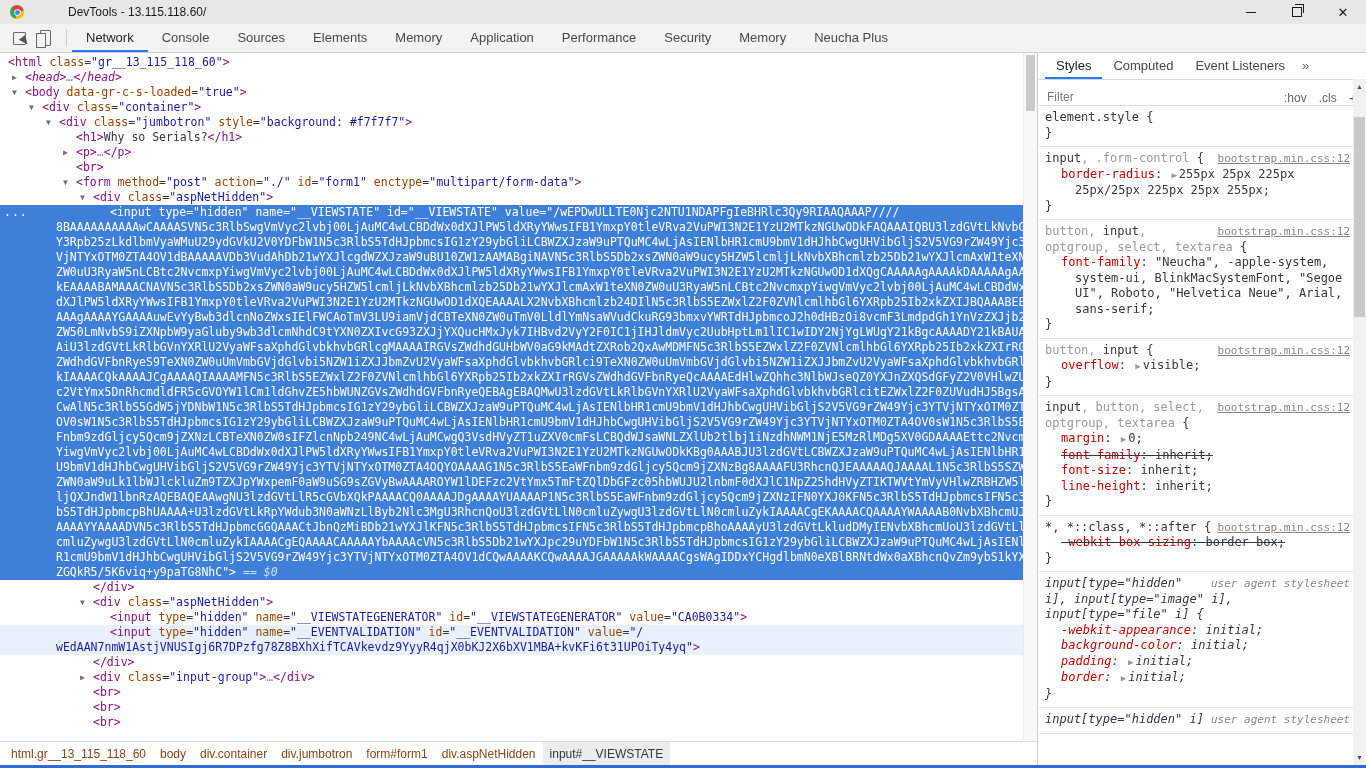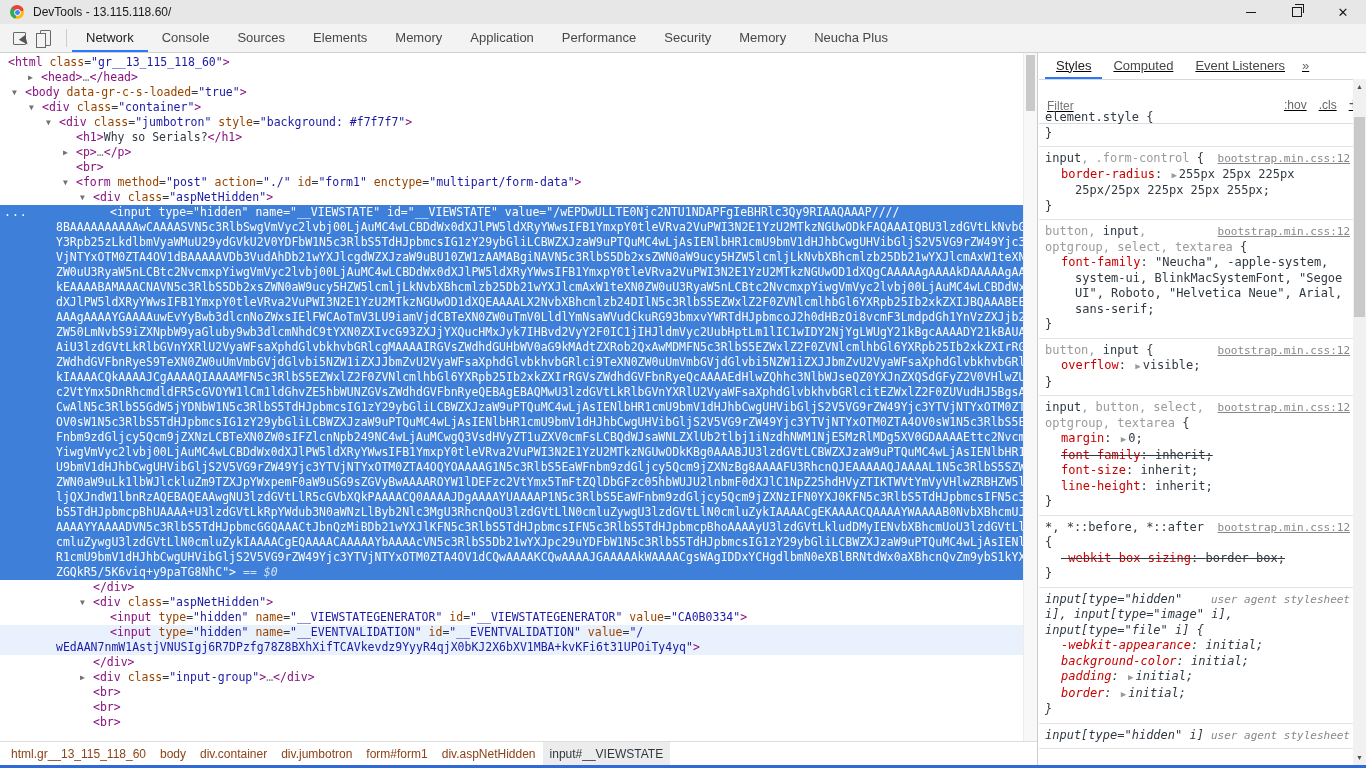--- a/index.html
+++ b/index.html
@@ -1,21 +1,21 @@
 <!DOCTYPE html>
 <html><head>
 <meta charset="utf-8">
 <style>
   html,body{margin:0;padding:0;}
   body{width:1366px;height:768px;overflow:hidden;position:relative;background:#fff;
        font-family:"Liberation Sans",sans-serif;-webkit-font-smoothing:antialiased;}
 
   
   .titlebar{position:absolute;top:0;left:0;right:0;height:24px;background:#e7e7e7;
-            display:flex;align-items:center;font-size:12px;color:#1a1a1a;}
+            display:flex;align-items:center;font-size:12px;color:#1a1a1a;gap:35px;}
   .chrome-icon{width:14px;height:14px;border-radius:50%;margin:0 9px 0 10px;position:relative;
                background:conic-gradient(from -45deg,#ea4335 0 120deg,#fbbc05 0 240deg,#34a853 0 360deg);}
   .chrome-icon::after{content:'';position:absolute;left:3.5px;top:3.5px;width:7px;height:7px;border-radius:50%;
                background:#4285f4;border:1px solid #fff;box-sizing:border-box;}
   .win-controls{margin-left:auto;display:flex;height:100%;}
   .win-btn{width:46px;height:100%;display:flex;align-items:center;justify-content:center;color:#1a1a1a;}
   .glyph-min{width:10px;height:0;border-top:1px solid #1a1a1a;display:block;}
   .glyph-restore{width:8px;height:8px;border:1px solid #1a1a1a;display:block;position:relative;background:#e7e7e7;}
   .glyph-restore::before{content:'';position:absolute;left:2px;top:-4px;width:8px;height:8px;
                border-top:1px solid #1a1a1a;border-right:1px solid #1a1a1a;}
@@ -55,29 +55,29 @@
 
   .vscroll-left{position:absolute;top:0;right:0;width:13px;bottom:24px;background:#f8f8f8;border-left:1px solid #ececec;}
   .vthumb-left{position:absolute;top:2px;left:2px;right:2px;height:56px;background:#c9c9c9;}
 
   .crumbs{position:absolute;left:0;right:0;bottom:0;height:24px;background:#fff;border-top:1px solid #ddd;
           display:flex;align-items:center;font-size:12px;padding-left:4px;box-sizing:border-box;}
   .crumb{padding:0 7px;color:#8b4419;height:100%;display:flex;align-items:center;}
   .crumb.sel{background:#ececec;color:#303942;}
 
   
-  .right-pane{position:absolute;left:1039px;top:53px;right:0;bottom:3px;background:#fff;text-decoration:underline;}
+  .right-pane{position:absolute;left:1039px;top:53px;right:0;bottom:3px;background:#fff;}
   .rtabs{height:26px;border-bottom:1px solid #d8d8d8;display:flex;align-items:stretch;padding-left:6px;}
   .rtab{padding:0 11px;display:flex;align-items:center;font-size:13px;color:#484848;
         border-bottom:2px solid transparent;box-sizing:border-box;}
   .rtab.active{color:#222;border-bottom-color:#2979ff;}
   .rtab.more{padding:0 6px;color:#666;font-size:13px;}
 
-  .filter-row{height:26px;border-bottom:1px solid #ddd;display:flex;align-items:flex-start;
-              padding:0 8px 0 6px;box-sizing:border-box;margin-top:18px;}
+  .filter-row{height:26px;border-bottom:1px solid #ddd;display:flex;align-items:flex-end;
+              padding:0 8px 0 6px;box-sizing:border-box;}
   .filter-input{border:none;outline:none;flex:1;font-size:12px;color:#333;background:transparent;
               font-family:"Liberation Sans",sans-serif;min-width:20px;}
   .filter-btn{color:#666;margin-left:12px;font-size:12px;}
   .filter-btn.plus{font-size:16px;line-height:12px;color:#555;}
 
   .rules{position:absolute;top:53px;left:0;right:13px;bottom:0;overflow:hidden;
          font-family:"DejaVu Sans Mono",monospace;font-size:12px;line-height:15.5px;color:#303942;}
   .rule{border-bottom:1px solid #e3e3e3;padding:4px 3px 5px 6px;}
   .rlink{float:right;color:#888;font-size:11px;text-decoration:underline;margin-left:6px;}
   .rule.ua .rlink{text-decoration:none;font-style:italic;}
@@ -134,21 +134,21 @@
       <span class="tab">Performance</span>
       <span class="tab">Security</span>
       <span class="tab">Memory</span>
       <span class="tab">Neucha Plus</span>
     </div>
 </div>
 
 <div class="left-pane">
   <div class="dom-tree">
       <div class="trow" style="padding-left: 8px;"><span class="sg-tag">&lt;html</span><span class="sg-attr"> class</span><span class="sg-plain">=</span><span class="sg-val">"gr__13_115_118_60"</span><span class="sg-tag">&gt;</span></div>
-      <div class="trow" style="padding-left: 41px;"><span class="arr">▶</span><span class="sg-tag">&lt;head&gt;</span><span class="sg-dim">…</span><span class="sg-tag">&lt;/head&gt;</span></div>
+      <div class="trow" style="padding-left: 25px; font-style: italic;"><span class="arr">▶</span><span class="sg-tag">&lt;head&gt;</span><span class="sg-dim">…</span><span class="sg-tag">&lt;/head&gt;</span></div>
       <div class="trow" style="padding-left: 25px;"><span class="arr">▼</span><span class="sg-tag">&lt;body</span><span class="sg-attr"> data-gr-c-s-loaded</span><span class="sg-plain">=</span><span class="sg-val">"true"</span><span class="sg-tag">&gt;</span></div>
       <div class="trow" style="padding-left: 42px;"><span class="arr">▼</span><span class="sg-tag">&lt;div</span><span class="sg-attr"> class</span><span class="sg-plain">=</span><span class="sg-val">"container"</span><span class="sg-tag">&gt;</span></div>
       <div class="trow" style="padding-left: 59px;"><span class="arr">▼</span><span class="sg-tag">&lt;div</span><span class="sg-attr"> class</span><span class="sg-plain">=</span><span class="sg-val">"jumbotron"</span><span class="sg-attr"> style</span><span class="sg-plain">=</span><span class="sg-val">"background: #f7f7f7"</span><span class="sg-tag">&gt;</span></div>
       <div class="trow" style="padding-left: 76px;"><span class="sg-tag">&lt;h1&gt;</span><span class="sg-txt">Why so Serials?</span><span class="sg-tag">&lt;/h1&gt;</span></div>
       <div class="trow" style="padding-left: 76px;"><span class="arr">▶</span><span class="sg-tag">&lt;p&gt;</span><span class="sg-dim">…</span><span class="sg-tag">&lt;/p&gt;</span></div>
       <div class="trow" style="padding-left: 76px;"><span class="sg-tag">&lt;br&gt;</span></div>
       <div class="trow" style="padding-left: 76px;"><span class="arr">▼</span><span class="sg-tag">&lt;form</span><span class="sg-attr"> method</span><span class="sg-plain">=</span><span class="sg-val">"post"</span><span class="sg-attr"> action</span><span class="sg-plain">=</span><span class="sg-val">"./"</span><span class="sg-attr"> id</span><span class="sg-plain">=</span><span class="sg-val">"form1"</span><span class="sg-attr"> enctype</span><span class="sg-plain">=</span><span class="sg-val">"multipart/form-data"</span><span class="sg-tag">&gt;</span></div>
       <div class="trow" style="padding-left: 93px;"><span class="arr">▼</span><span class="sg-tag">&lt;div</span><span class="sg-attr"> class</span><span class="sg-plain">=</span><span class="sg-val">"aspNetHidden"</span><span class="sg-tag">&gt;</span></div>
       <div class="trow sel" style="padding-left: 110px;"><span class="gmark">...</span><span class="sg-tag">&lt;input</span><span class="sg-attr"> type</span><span class="sg-plain">=</span><span class="sg-val">"hidden"</span><span class="sg-attr"> name</span><span class="sg-plain">=</span><span class="sg-val">"__VIEWSTATE"</span><span class="sg-attr"> id</span><span class="sg-plain">=</span><span class="sg-val">"__VIEWSTATE"</span><span class="sg-attr"> value</span><span class="sg-plain">=</span><span class="sg-val">"/wEPDwULLTE0Njc2NTU1NDAPFgIeBHRlc3Qy9RIAAQAAAP////</span></div>
       <div class="trow sel" style="padding-left: 56px;"><span class="sg-val">8BAAAAAAAAAAwCAAAASVN5c3RlbSwgVmVyc2lvbj00LjAuMC4wLCBDdWx0dXJlPW5ldXRyYWwsIFB1YmxpY0tleVRva2VuPWI3N2E1YzU2MTkzNGUwODkFAQAAAIQBU3lzdGVtLkNvbGx1</span></div>
@@ -235,21 +235,21 @@
       </div>
       <div class="rule">
         <div class="sel-line"><span class="rlink">bootstrap.min.css:12</span><span class="sm">input</span><span class="sd">, button, select, optgroup, textarea</span><span class="sm"> {</span></div>
         <div class="decl"><span class="prop">margin</span><span class="sm">: </span><span class="exp">▶</span><span class="sm">0</span><span class="sm">;</span></div>
         <div class="decl strike"><span class="prop">font-family</span><span class="sm">: </span><span class="sm">inherit</span><span class="sm">;</span></div>
         <div class="decl"><span class="prop">font-size</span><span class="sm">: </span><span class="sm">inherit</span><span class="sm">;</span></div>
         <div class="decl"><span class="prop">line-height</span><span class="sm">: </span><span class="sm">inherit</span><span class="sm">;</span></div>
         <div class="rbrace">}</div>
       </div>
       <div class="rule">
-        <div class="sel-line"><span class="rlink">bootstrap.min.css:12</span><span class="sm">*, *::before, *::after</span><span class="sm"> {</span></div>
+        <div class="sel-line"><span class="rlink">bootstrap.min.css:12</span><span class="sm">*, *::class, *::after</span><span class="sm"> {</span></div>
         <div class="decl strike"><span class="prop">-webkit-box-sizing</span><span class="sm">: </span><span class="sm">border-box</span><span class="sm">;</span></div>
         <div class="rbrace">}</div>
       </div>
       <div class="rule ua">
         <div class="sel-line"><span class="rlink">user agent stylesheet</span><span class="sm">input[type="hidden" i], input[type="image" i], input[type="file" i]</span><span class="sm"> {</span></div>
         <div class="decl"><span class="prop">-webkit-appearance</span><span class="sm">: </span><span class="sm">initial</span><span class="sm">;</span></div>
         <div class="decl"><span class="prop">background-color</span><span class="sm">: </span><span class="sm">initial</span><span class="sm">;</span></div>
         <div class="decl"><span class="prop">padding</span><span class="sm">: </span><span class="exp">▶</span><span class="sm">initial</span><span class="sm">;</span></div>
         <div class="decl"><span class="prop">border</span><span class="sm">: </span><span class="exp">▶</span><span class="sm">initial</span><span class="sm">;</span></div>
         <div class="rbrace">}</div>

